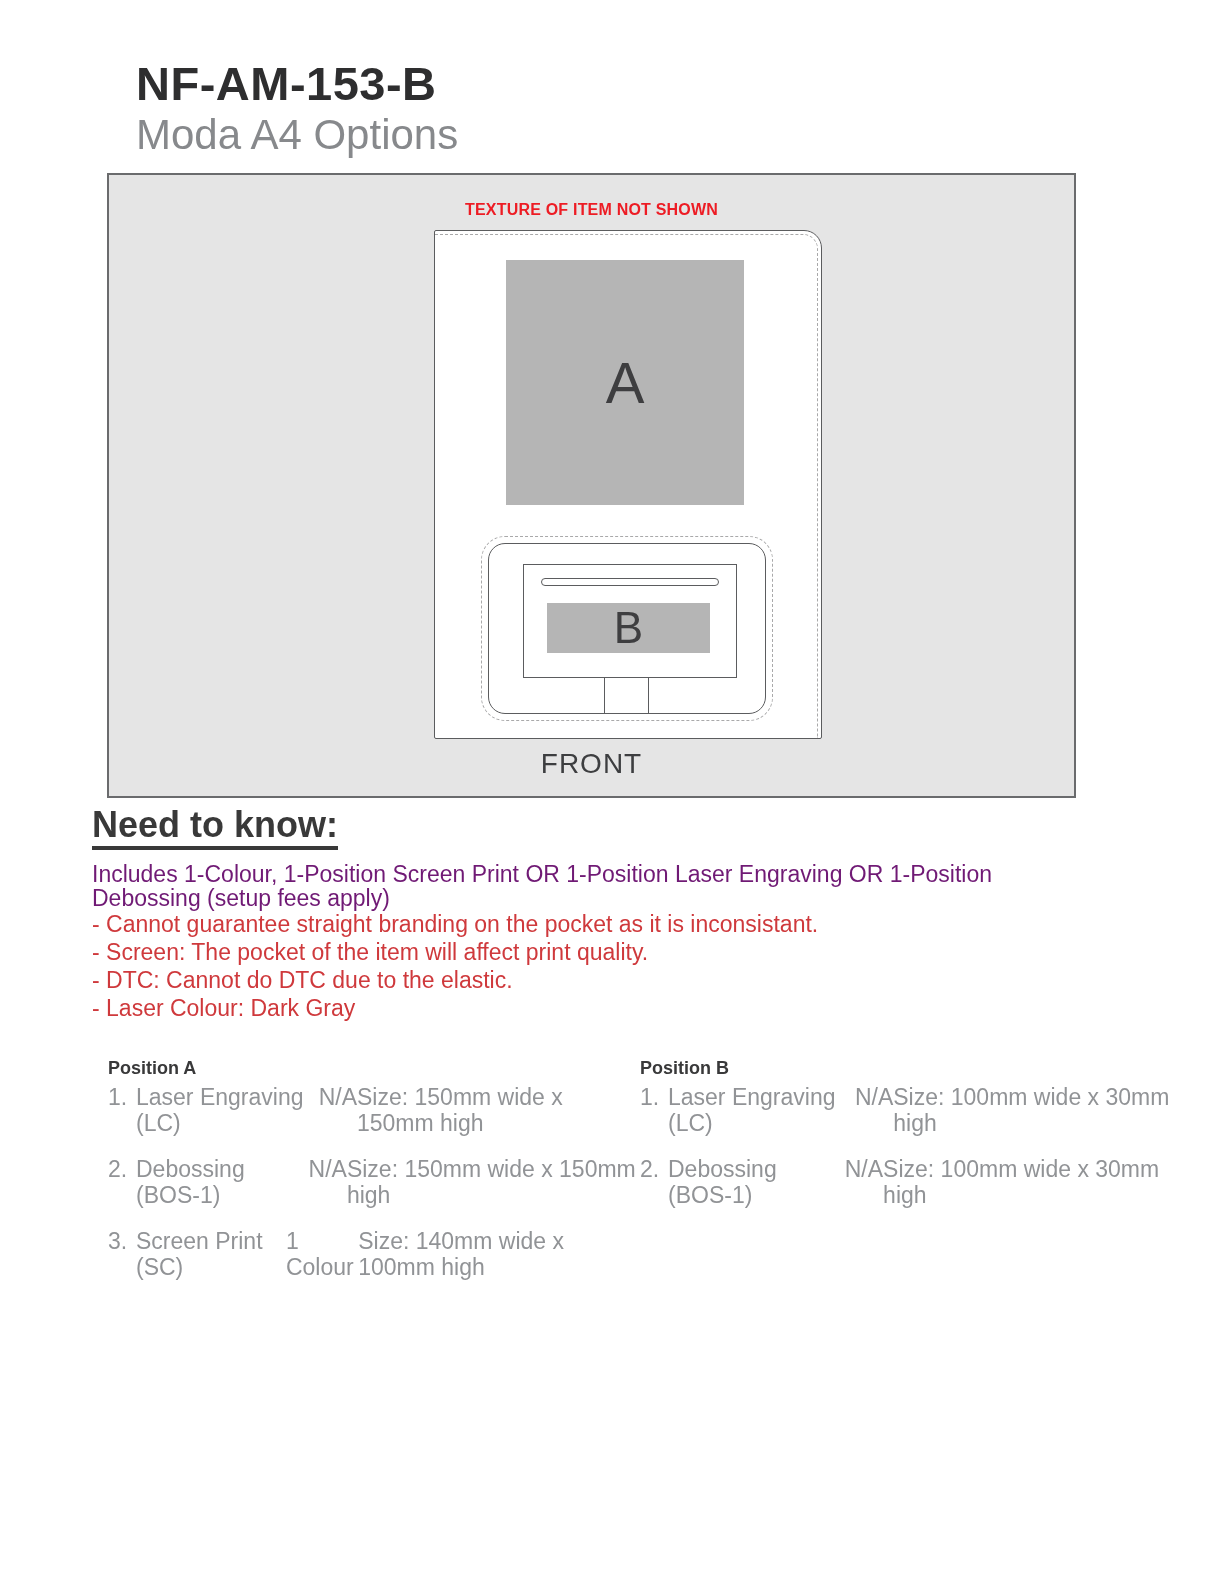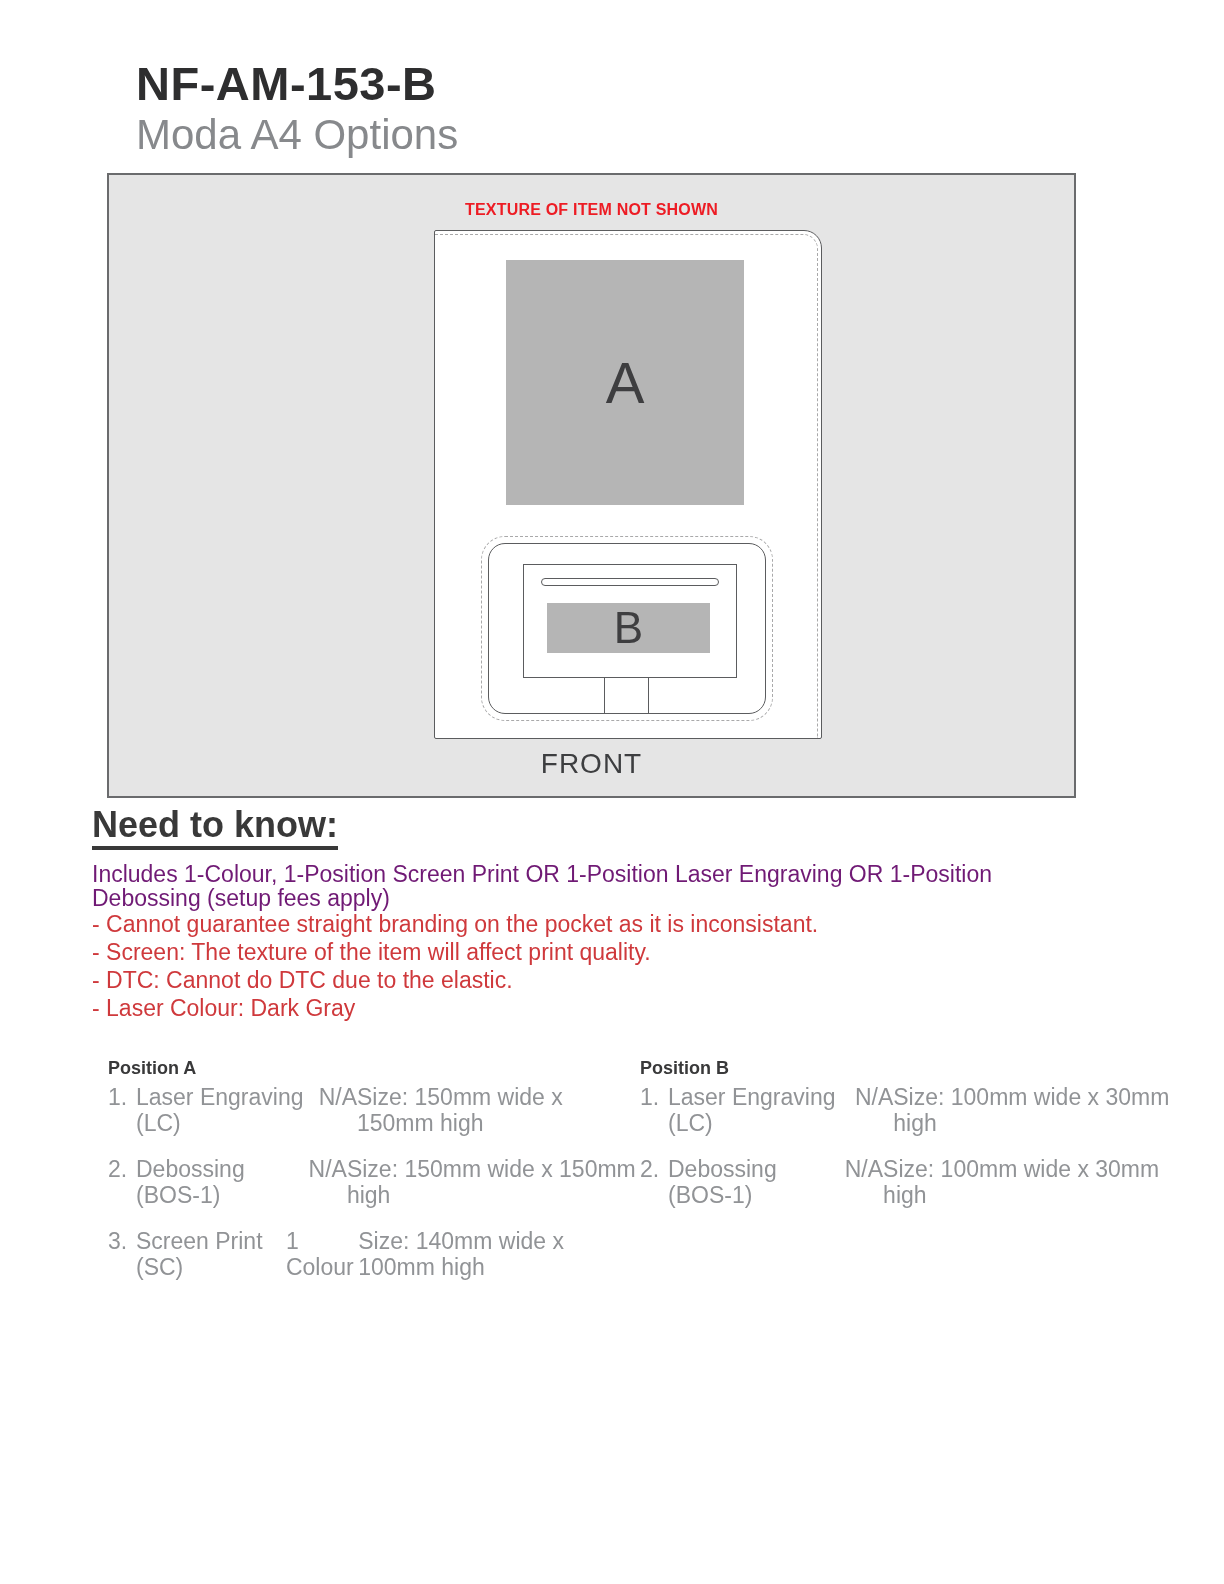--- a/index.html
+++ b/index.html
@@ -124,21 +124,21 @@
   </div>
 
   <div class="need">
     <span class="section-heading">Need to know:</span>
     <div class="intro">Includes 1-Colour, 1-Position Screen Print OR 1-Position Laser Engraving OR 1-Position Debossing (setup fees apply)</div>
     <div class="notes">
       <div class="note-line">
         <span class="note-bold"></span><span class="note-text">- Cannot guarantee straight branding on the pocket as it is inconsistant.</span>
       </div>
       <div class="note-line">
-        <span class="note-bold">- Screen:</span><span class="note-text"> The texture of the item will affect print quality.</span>
+        <span class="note-bold">- Screen:</span><span class="note-text"> The pocket of the item will affect print quality.</span>
       </div>
       <div class="note-line">
         <span class="note-bold">- DTC:</span><span class="note-text"> Cannot do DTC due to the elastic.</span>
       </div>
       <div class="note-line">
         <span class="note-bold"></span><span class="note-text">- Laser Colour: Dark Gray</span>
       </div>
     </div>
   </div>
 

